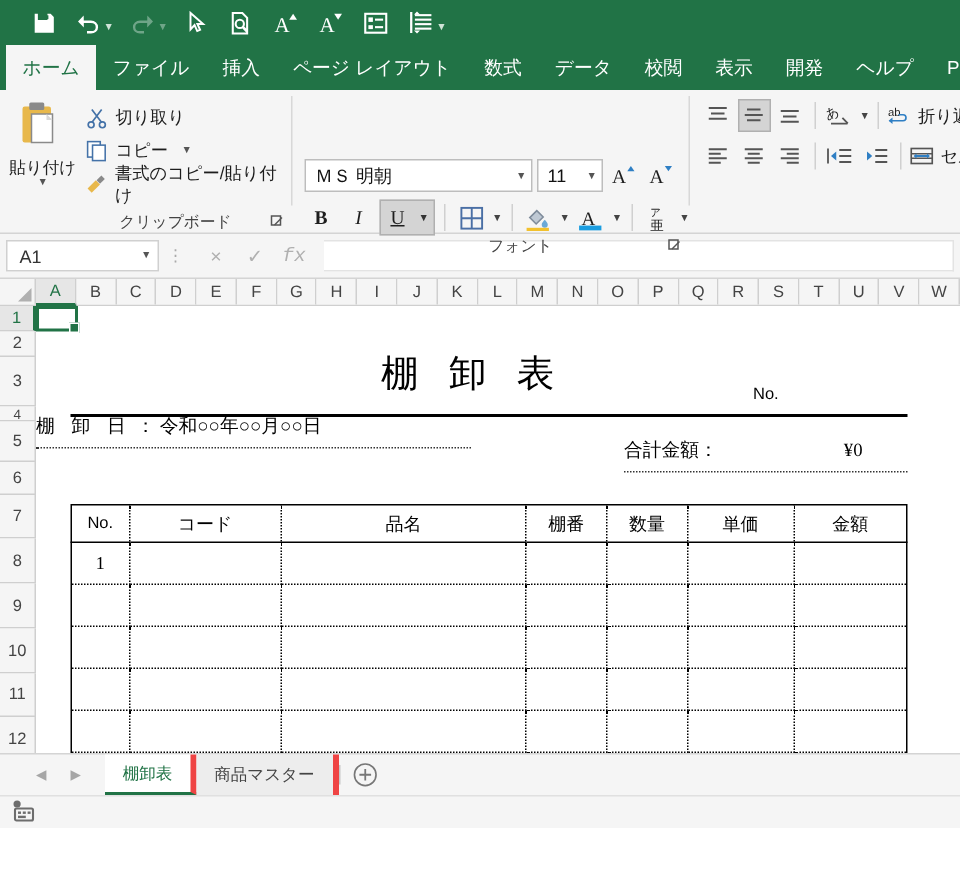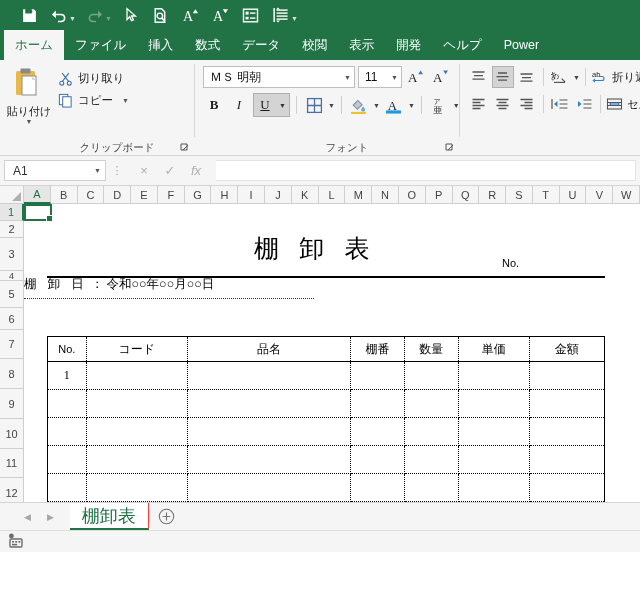--- a/index.html
+++ b/index.html
@@ -72,21 +72,21 @@
     width: 58px; display: flex; flex-direction: column; align-items: center;
     padding-top: 3px;
   }
   .paste-label { font-size: 11px; color: #222; margin-top: 1px; }
   .paste-caret { font-size: 7px; color: #555; line-height: 6px; }
   .clip-cmds { display: flex; flex-direction: column; padding-top: 5px; gap: 3px; }
   .clip-cmd { display: flex; align-items: center; gap: 5px; height: 19px; font-size: 11.5px; color: #1d1d1d; }
   .clip-cmd .mini-caret { font-size: 7px; color: #555; margin-left: 4px; }
 
   
-  .g-font { width: 264px; }
+  .g-font { width: 264px; margin-top: 40px; }
   .font-row { display: flex; align-items: center; gap: 3px; padding: 2px 6px 0 8px; }
   .font-row2 { padding-top: 5px; }
   .combo {
     height: 22px; border: 1px solid #bdbdbd; background: #fff;
     display: flex; align-items: center; padding: 0 3px 0 6px;
     font-size: 12px; color: #111; position: relative;
   }
   .combo .cb-caret { margin-left: auto; font-size: 7px; color: #555; padding-left: 6px; }
   .combo-fontname { width: 152px; }
   .combo-fontsize { width: 44px; }
@@ -210,22 +210,22 @@
   .itable th:first-child { font-family: "Liberation Sans", sans-serif; font-size: 11px; }
   .itable td:first-child { font-size: 12px; }
 
   
   .tabs-bar {
     height: 28px; background: #f5f5f5; border-top: 1px solid #d4d4d4;
     display: flex; align-items: stretch; padding-left: 6px;
   }
   .navbtns { display: flex; align-items: center; gap: 16px; padding: 0 16px 0 18px; color: #a6a6a6; font-size: 9px; }
   .stab {
-    padding: 0 12px; display: flex; align-items: center; font-size: 18px;
-    color: #444; background: #ededed; border-right: 1px solid #ef4444;
+    padding: 0 12px; display: flex; align-items: center; font-size: 11px;
+    color: #444; background: #ededed; border-right: 4px solid #ef4444;
   }
   .stab.active {
     background: #ffffff; color: #217346; border-bottom: 2px solid #217346;
   }
   .addsheet { width: 34px; display: flex; align-items: center; justify-content: center; color: #777; font-size: 15px; }
   .tabspacer { width: 1px; background: #c8c8c8; margin: 7px 0; }
 
   .statusbar {
     height: 22px; background: #f5f5f5; border-top: 1px solid #e0e0e0;
     display: flex; align-items: center; padding-left: 8px;
@@ -298,20 +298,21 @@
         <path fill="#ffffff" d="M6 0.6l2 2H4zM6 15.4l2-2H4z"></path>
       </svg>
   </div>
   <span class="qat-caret">▼</span>
 </div>
 
 <div class="tabbar">
   <div class="tab active">ホーム</div>
   <div class="tab">ファイル</div>
   <div class="tab">挿入</div>
+  <div class="tab">ページ レイアウト</div>
   <div class="tab">数式</div>
   <div class="tab">データ</div>
   <div class="tab">校閲</div>
   <div class="tab">表示</div>
   <div class="tab">開発</div>
   <div class="tab">ヘルプ</div>
   <div class="tab">Power</div>
 </div>
 
 <div class="ribbon">
@@ -338,20 +339,27 @@
           <span>切り取り</span>
         </div>
         <div class="clip-cmd">
           <svg width="15" height="15" viewBox="0 0 16 16">
             <rect x="1.5" y="1.5" width="9" height="11" fill="#ffffff" stroke="#4472a8" stroke-width="1.1"></rect>
             <rect x="5" y="4" width="9" height="11" fill="#ffffff" stroke="#4472a8" stroke-width="1.1"></rect>
           </svg>
           <span>コピー</span>
           <span class="mini-caret">▼</span>
         </div>
+        <div class="clip-cmd">
+          <svg width="15" height="15" viewBox="0 0 16 16">
+            <path fill="#e8b84b" d="M1.5 11.5l6-6 3 3-6 6z"></path>
+            <path fill="#8a8a8a" d="M8 5.5l3.5-3.5 2.5 2.5L10.5 8z"></path>
+          </svg>
+          <span>書式のコピー/貼り付け</span>
+        </div>
       </div>
     </div>
     <div class="group-label">
       <span>クリップボード</span>
       <span class="dlg-launch">
         <svg width="10" height="10" viewBox="0 0 10 10">
             <path fill="none" stroke="#555" stroke-width="1" d="M1 1h6v6H1z"></path>
             <path stroke="#555" stroke-width="1" d="M3 7l5-5"></path>
           </svg>
       </span>
@@ -527,21 +535,21 @@
 
 <div class="formula-bar">
   <div class="namebox">
     <span>A1</span>
     <span class="cb-caret">▼</span>
   </div>
   <div class="fb-grip">⋮</div>
   <div class="fb-btns">
     <div class="fb-btn">×</div>
     <div class="fb-btn">✓</div>
-    <div class="fb-btn" style="font-style:italic;font-family:Liberation Sans, sans-serif;text-align:center;">fx</div>
+    <div class="fb-btn" style="font-style:italic;font-family:Liberation Mono, monospace;text-align:center;">fx</div>
   </div>
   <div class="fb-input" placeholder=""></div>
 </div>
 
 <div class="grid-wrap">
 
   <div class="colhead">
     <div class="corner"></div>
     <div class="ch sel" style="width:28px;">A</div>
     <div class="ch" style="width:28px;">B</div>
@@ -592,20 +600,24 @@
         <div class="form-title">棚 卸 表</div>
         <div class="form-no">No.</div>
         <div class="title-rule"></div>
 
         <div class="date-line">
           <span class="date-label">棚 卸 日</span>
           <span>：</span>
           <span>令和○○年○○月○○日</span>
         </div>
 
+        <div class="total-line">
+          <span>合計金額：</span>
+          <span class="total-val">¥0</span>
+        </div>
 
         <table class="itable">
           <thead>
             <tr>
               <th style="width:36px;">No.</th>
               <th style="width:94px;">コード</th>
               <th style="width:152px;">品名</th>
               <th style="width:50px;">棚番</th>
               <th style="width:50px;">数量</th>
               <th style="width:66px;">単価</th>
@@ -673,20 +685,21 @@
     </div>
   </div>
 </div>
 
 <div class="tabs-bar">
   <div class="navbtns">
     <span>◀</span>
     <span>▶</span>
   </div>
   <div class="stab active">棚卸表</div>
+  <div class="stab">商品マスター</div>
   <div class="tabspacer"></div>
   <div class="addsheet">
     <svg width="17" height="17" viewBox="0 0 17 17">
         <circle cx="8.5" cy="8.5" r="7.2" fill="none" stroke="#777" stroke-width="1.1"></circle>
         <path stroke="#777" stroke-width="1.2" d="M8.5 4.6v7.8M4.6 8.5h7.8"></path>
       </svg>
   </div>
 </div>
 
 <div class="statusbar">

